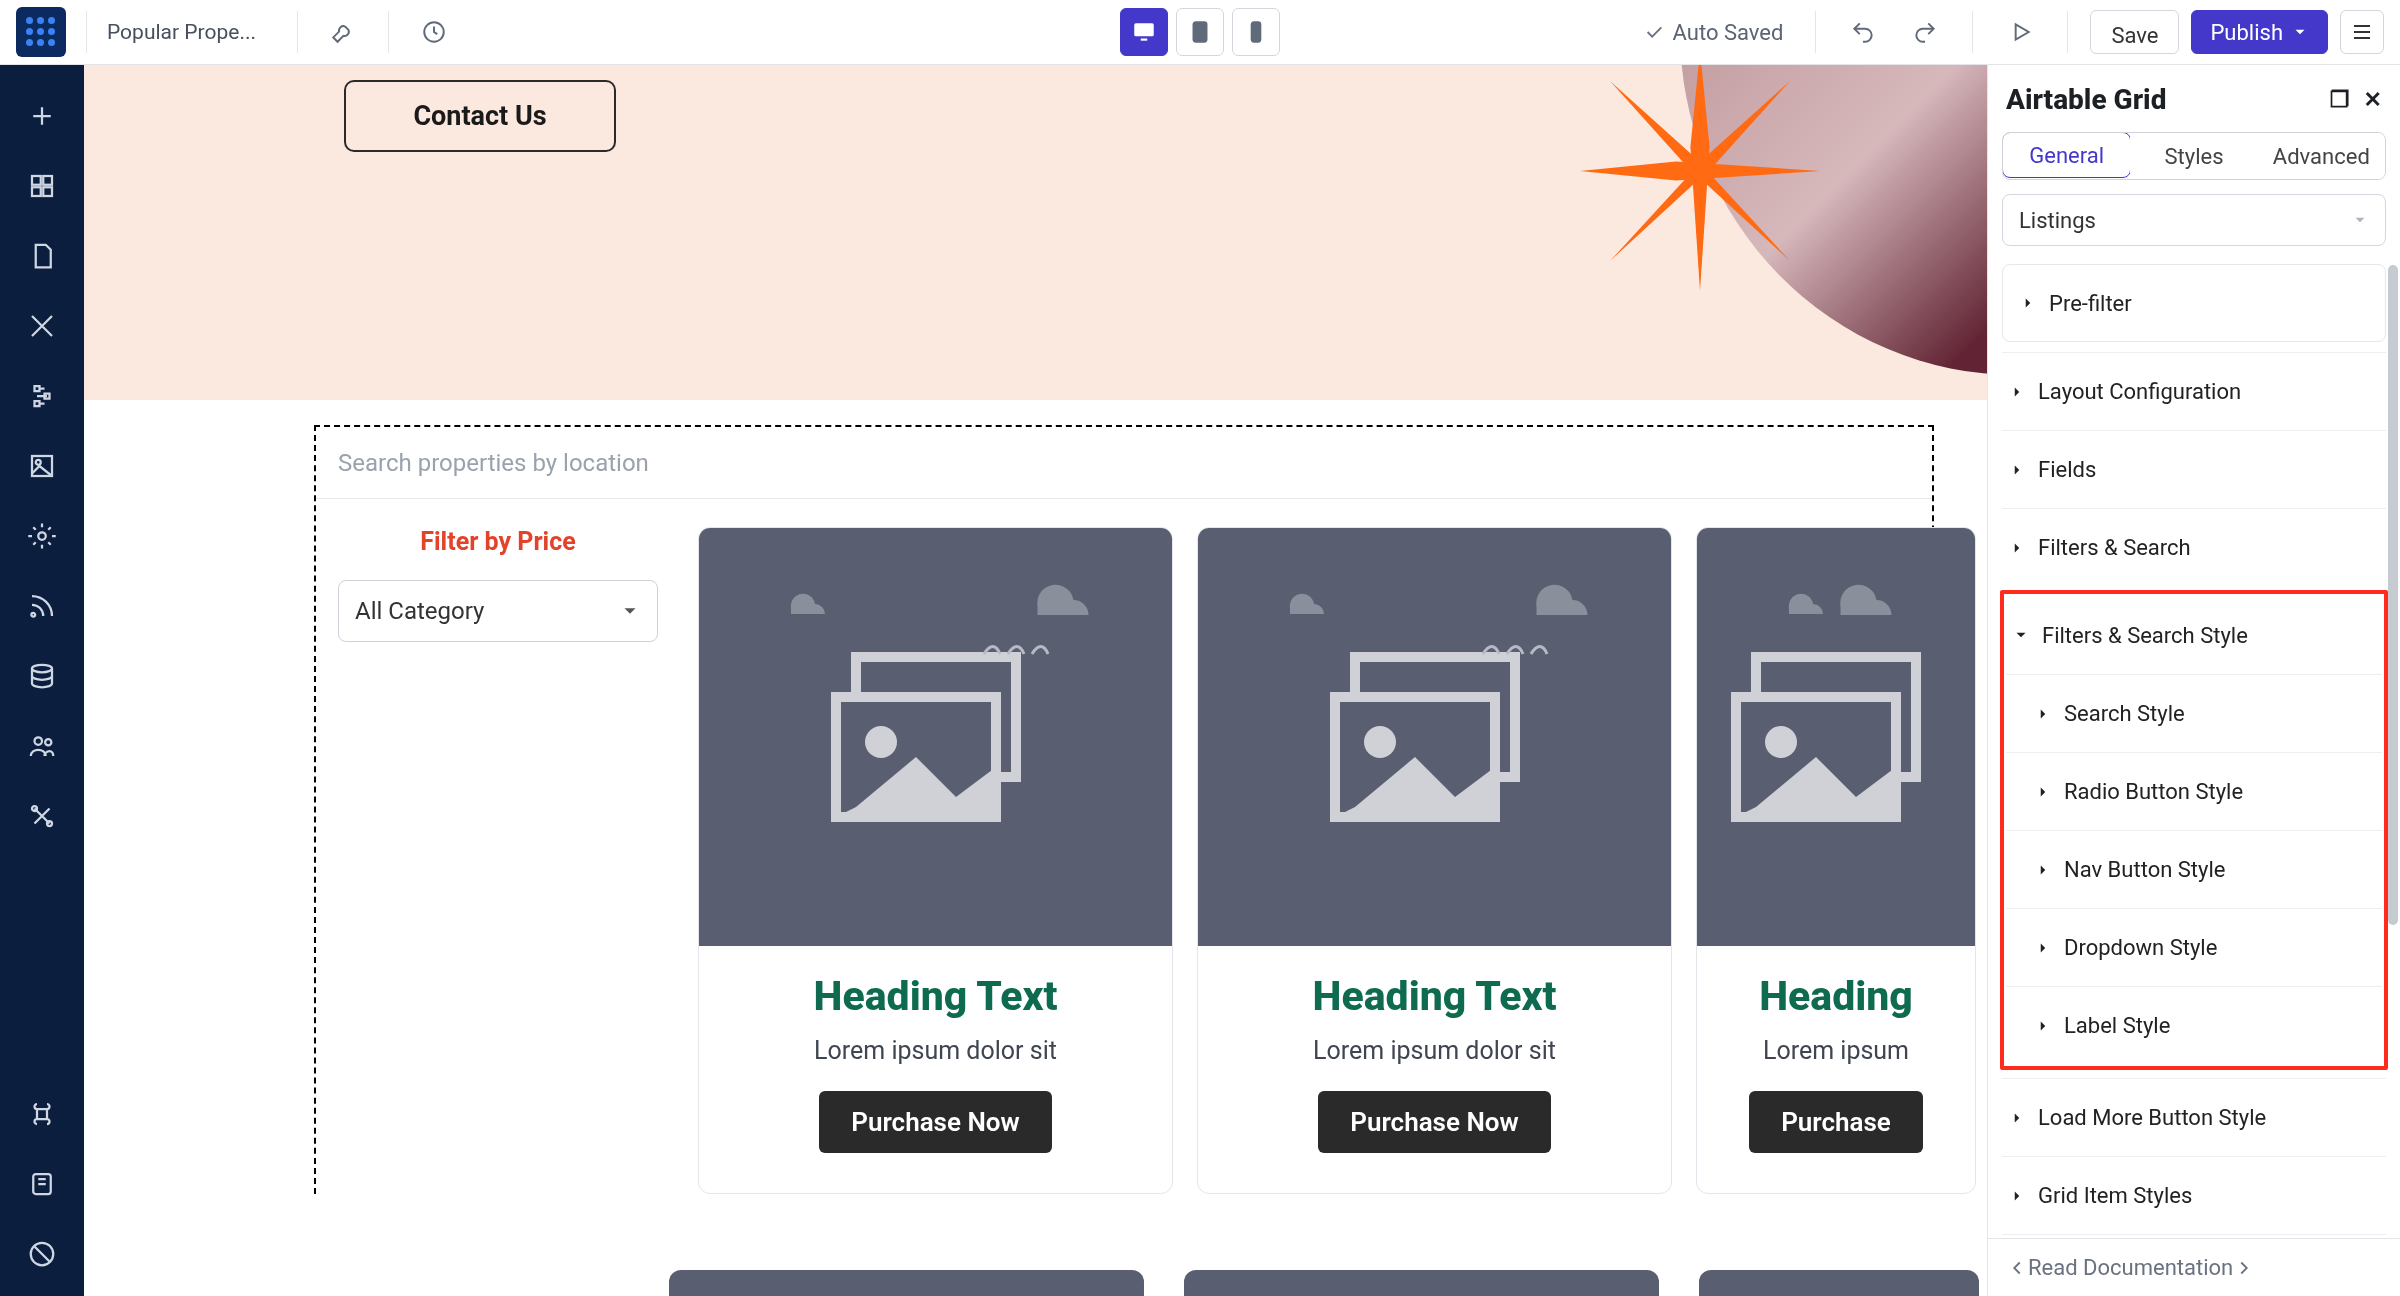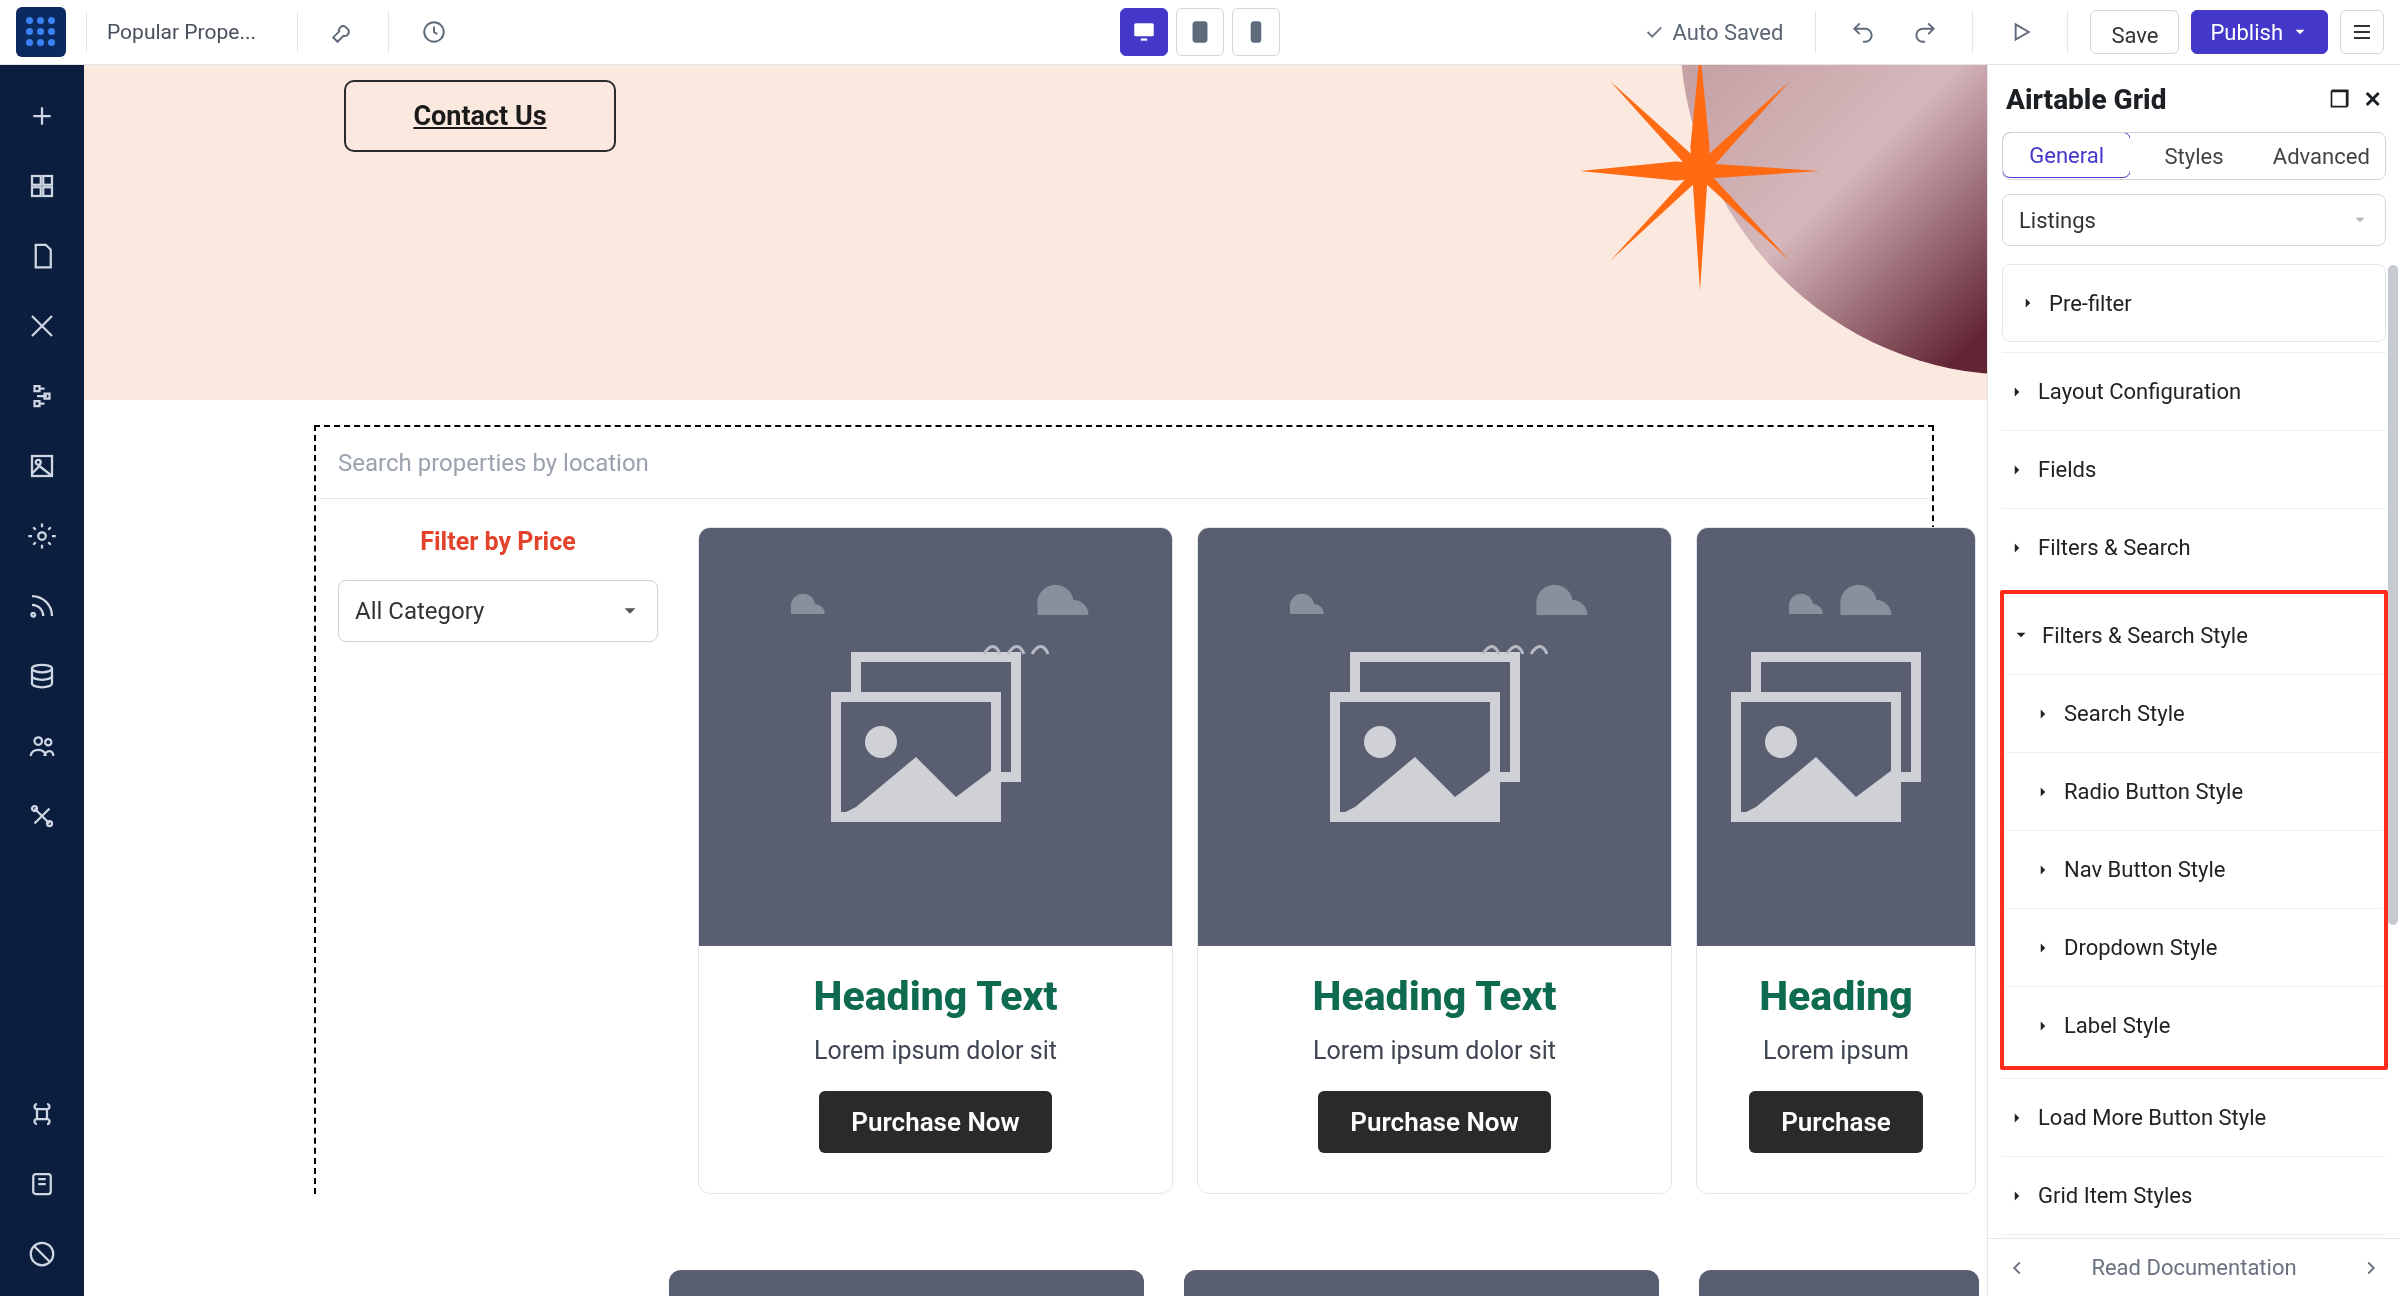--- a/index.html
+++ b/index.html
@@ -30,21 +30,21 @@
   .leftrail { position:absolute; top:0; left:0; bottom:0; width:84px; background:#0b1e3d; display:flex; flex-direction:column; align-items:center; padding-top:14px; z-index:40;}
   .leftrail .rail-logo { width:48px; height:48px; margin-bottom:26px; display:flex; align-items:center; justify-content:center;}
   .rail-icon { width:56px; height:56px; display:flex; align-items:center; justify-content:center; margin-bottom:14px; color:#cfd6e4; cursor:pointer; border-radius:8px;}
   .rail-icon svg { width:30px; height:30px; stroke:currentColor; fill:none; stroke-width:1.8;}
   .rail-spacer { flex:1; }
   .rail-bottom { margin-bottom:14px; }
 
   
   .canvas-shell { position:absolute; top:65px; left:84px; right:0; bottom:0; overflow:hidden; }
   .hero-band { position:absolute; top:0; left:0; right:0; height:335px; background:#fbe9e0; }
-  .contact-btn { position:absolute; top:15px; left:260px; width:272px; height:72px; border:2.5px solid #2a2a2a; border-radius:10px; background:transparent; font-size:27px; font-weight:700; color:#1a1a1a; cursor:pointer;text-decoration:underline;}
+  .contact-btn { position:absolute; top:15px; left:260px; width:272px; height:72px; border:2.5px solid #2a2a2a; border-radius:10px; background:transparent; font-size:27px; font-weight:700; color:#1a1a1a; cursor:pointer;}
   .hero-arc { position:absolute; right:160px; top:-120px; width:560px; height:430px; background:linear-gradient(135deg,#b99094,#d4b5b9 40%,#5a1a2b 70%); border-bottom-left-radius:60% 80%; border-bottom-right-radius:40% 60%; overflow:hidden; opacity:0.95;}
   .starburst { position:absolute; top:-14px; right:580px; width:240px; height:240px; }
   .starburst svg { width:100%; height:100%; }
 
   .grid-widget { position:absolute; top:360px; left:230px; width:1620px; border:2px dashed #000; border-bottom:none; background:#fff; }
   .search-row { height:72px; border-bottom:1px solid #e7e9ec; display:flex; align-items:center; padding:0 22px;}
   .search-input { border:none; outline:none; font-size:24px; color:#333; width:100%; background:transparent;}
   .search-input::placeholder { color:#9aa2ae; }
 
   .grid-body { display:flex; gap:40px; padding:28px 22px 0 22px; }
@@ -87,21 +87,21 @@
   .sel-box { height:52px; border:1px solid #d3d7dd; border-radius:8px; display:flex; align-items:center; justify-content:space-between; padding:0 16px; font-size:22px; color:#333; margin-bottom:12px; cursor:pointer;}
   .sel-box.faded span:first-child{ color:#c9ced6; }
   .sel-box svg{width:18px;height:18px;fill:#aeb4bd;}
   .section-row { height:78px; display:flex; align-items:center; gap:12px; border-top:1px solid #edf0f3; padding:0 6px; font-size:22px; color:#222; cursor:pointer;}
   .section-row.first{border-top:none; border:1px solid #e4e7eb; border-radius:8px; margin:18px 0 10px; padding:0 16px;}
   .section-row svg.caret{width:18px;height:18px;fill:#222;}
   .section-row.sub { padding-left:28px; }
   .highlight-box { border:4px solid #ff2b1c; border-radius:2px; margin:4px -2px 8px -2px; padding:2px 2px;}
   .highlight-box .section-row { border-top:1px solid #edf0f3; }
   .highlight-box .section-row:first-child { border-top:none; }
-  .insp-footer { height:58px; border-top:1px solid #e3e5e8; display:flex; align-items:center; justify-content:space-between; padding:0 18px; color:#6a7280; font-size:22px;}
+  .insp-footer { height:58px; border-top:1px solid #e3e5e8; display:flex; align-items:center; justify-content:flex-start; padding:0 18px; color:#6a7280; font-size:22px;}
   .insp-footer .chev { width:22px; height:22px; stroke:#6a7280; fill:none; stroke-width:2;}
 
 </style>
 </head>
 <body>
 
 <div class="topbar">
   <div class="logo-box">
     <div class="logo-dots">
       <span style="top:0;left:0"></span>

